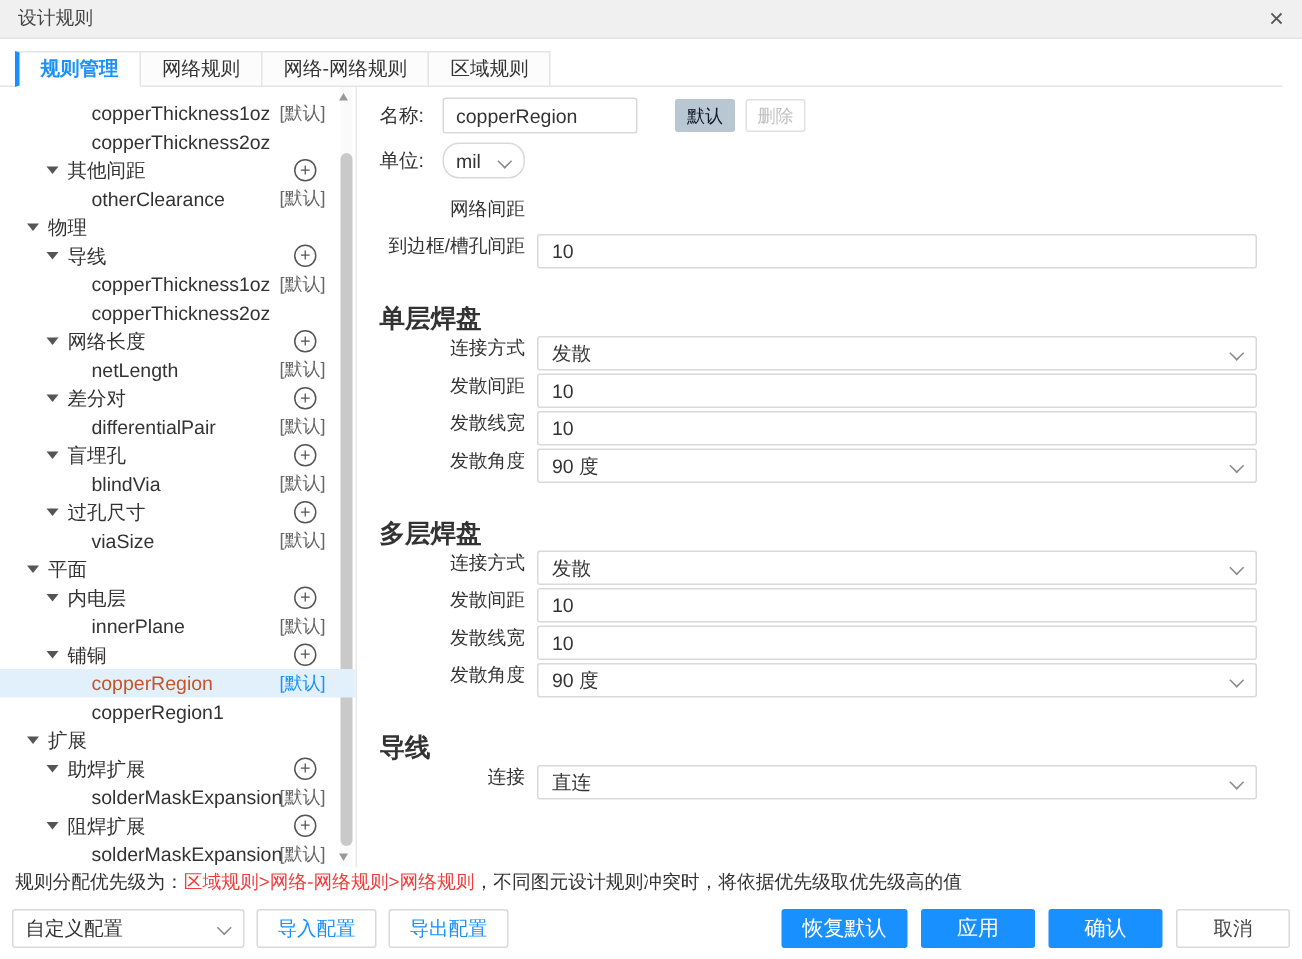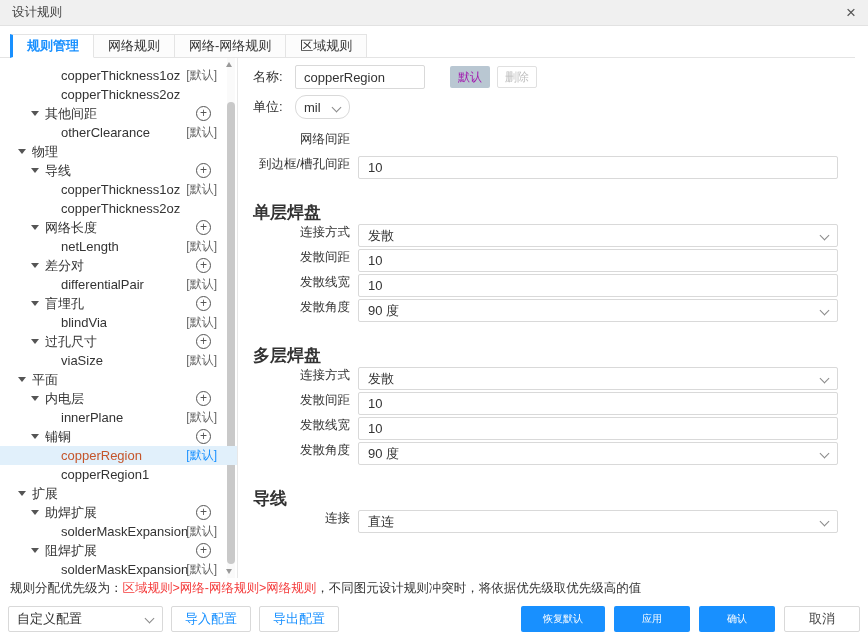--- a/index.html
+++ b/index.html
@@ -50,21 +50,21 @@
            border-left:3px solid transparent;border-right:3px solid transparent;border-top:5px solid #999;}
 
   
   .form{position:absolute;left:238px;top:0;width:630px;height:520px;overflow:hidden;
         padding-left:15px;box-sizing:border-box;}
   .row-name{margin-top:7px;height:24px;display:flex;align-items:center;}
   .row-unit{margin-top:6px;height:24px;display:flex;align-items:center;}
   .inline-label{width:42px;font-size:13px;flex:none;}
   .name-input{width:130px;height:24px;box-sizing:border-box;border:1px solid #d9d9d9;border-radius:2px;
               padding:0 8px;font-size:13px;color:#333;font-family:inherit;outline:none;}
-  .btn-default{margin-left:25px;width:40px;height:22px;background:#b9c7d2;color:#a21caf;border:none;
+  .btn-default{margin-left:25px;width:40px;height:22px;background:#b9c7d2;color:#0f172a;border:none;
                border-radius:2px;font-size:12px;font-family:inherit;cursor:default;}
   .btn-delete{margin-left:7px;width:40px;height:22px;background:#fff;border:1px solid #e0e0e0;
               color:#c0c0c0;border-radius:2px;font-size:12px;font-family:inherit;cursor:default;}
   .selectbox{height:24px;border:1px solid #d9d9d9;border-radius:2px;position:relative;display:flex;
              align-items:center;padding:0 8px;box-sizing:border-box;cursor:pointer;background:#fff;}
   .unit-select{width:55px;border-radius:11px;}
   .caret{position:absolute;right:9px;top:8px;width:6px;height:6px;border-right:1.4px solid #8a8a8a;
          border-bottom:1.4px solid #8a8a8a;transform:rotate(45deg);}
   .frow{display:flex;align-items:flex-start;height:19px;margin-top:6px;}
   .frow.mt12{margin-top:12px;}
@@ -80,21 +80,21 @@
         color:#333;white-space:nowrap;overflow:hidden;}
   .note .red{color:#f43b3b;}
 
   
   .bbar{position:absolute;top:599px;left:0;right:0;height:40px;display:flex;align-items:center;
         padding:0 8px;box-sizing:border-box;}
   .cfg-select{width:155px;height:26px;margin-right:8px;}
   .btn-ghost{width:80px;height:26px;background:#fff;border:1px solid #d9d9d9;border-radius:2px;
              color:#1890ff;font-size:13px;font-family:inherit;margin-right:8px;cursor:pointer;}
   .spacer{flex:1;}
-  .btn-primary{height:26px;background:#1890ff;color:#fff;border:none;border-radius:2px;font-size:10px;
+  .btn-primary{height:26px;background:#1890ff;color:#fff;border:none;border-radius:2px;font-size:14px;
                font-family:inherit;margin-left:9px;cursor:pointer;padding:0 10px;}
   .btn-restore{width:84px;}
   .btn-apply{width:76px;}
   .btn-confirm{width:76px;}
   .btn-cancel{width:76px;height:26px;background:#fff;border:1px solid #d9d9d9;color:#444;
               border-radius:2px;font-size:13px;font-family:inherit;margin-left:9px;cursor:pointer;}
 </style>
 </head>
 <body>
 

